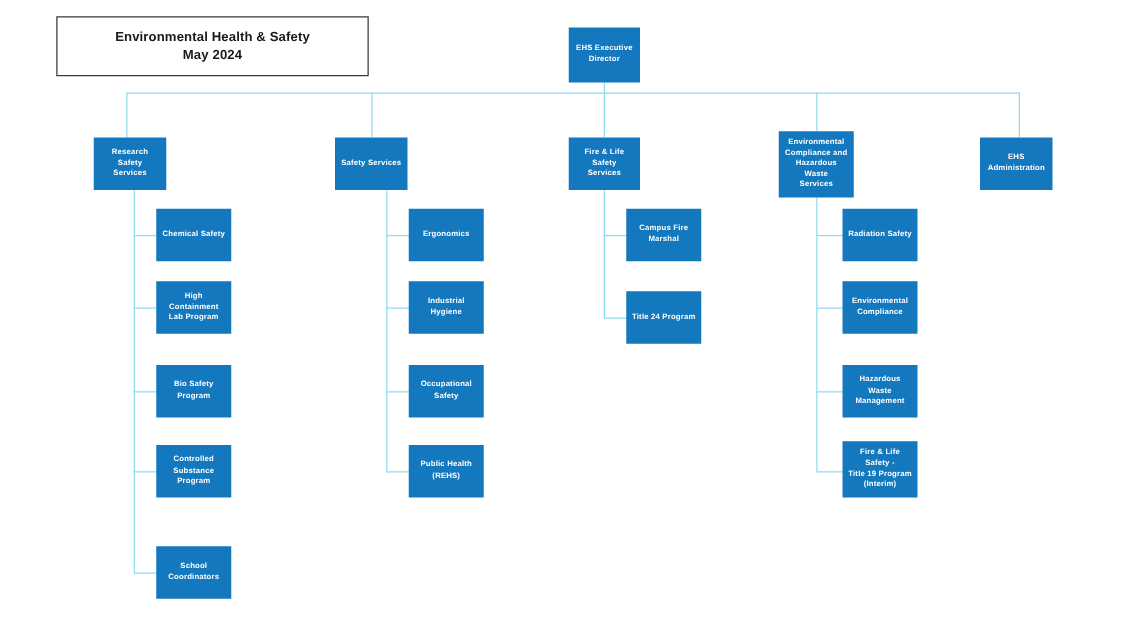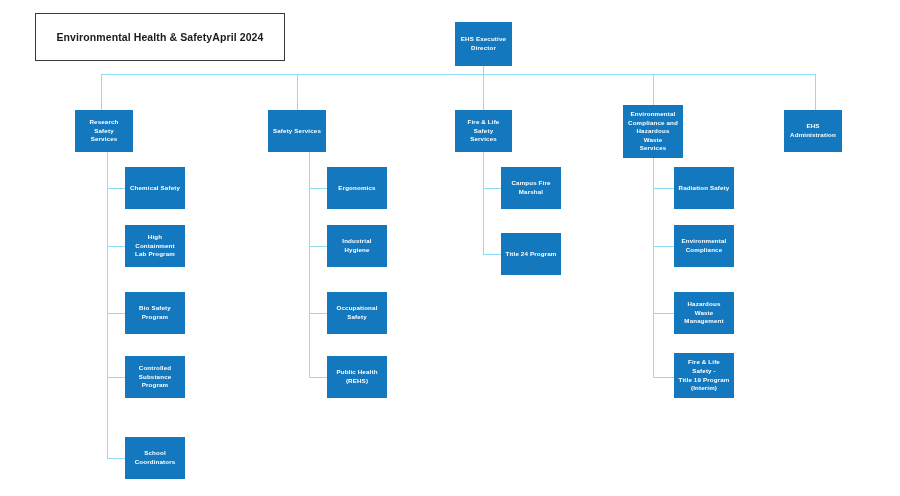--- a/index.html
+++ b/index.html
@@ -13,28 +13,28 @@
   #chart-canvas {
     position: relative;
     width: 900px;
     height: 496px;
     background: #ffffff;
     overflow: hidden;
   }
   
   .title-box {
     position: absolute;
-    left: 35px;
+    left: 45px;
     top: 13px;
     width: 250px;
     height: 48px;
     border: 1px solid #3a3a3a;
     background: #ffffff;
     display: flex;
-    flex-direction: row;
+    flex-direction: column;
     align-items: center;
     justify-content: center;
     box-sizing: border-box;
   }
   .title-line {
     font-size: 10.5px;
     font-weight: bold;
     color: #1a1a1a;
     line-height: 14px;
     text-align: center;
@@ -67,21 +67,21 @@
   .conn-v { width: 1.4px; }
   .conn-h { height: 1.4px; }
 </style>
 </head>
 <body>
 
 <div id="chart-canvas">
 
   <div class="title-box">
     <div class="title-line">Environmental Health &amp; Safety</div>
-    <div class="title-line">April 2024</div>
+    <div class="title-line">May 2024</div>
   </div>
 
   <div class="conn conn-v" style="left:483px; top:66px; height:9px;"></div>
 
   <div class="conn conn-h" style="left:101px; top:74px; width:715px;"></div>
 
   <div class="conn conn-v" style="left:101px; top:74px; height:36px;"></div>
   <div class="conn conn-v" style="left:297px; top:74px; height:36px;"></div>
   <div class="conn conn-v" style="left:483px; top:74px; height:36px;"></div>
   <div class="conn conn-v" style="left:653px; top:74px; height:36px;"></div>

